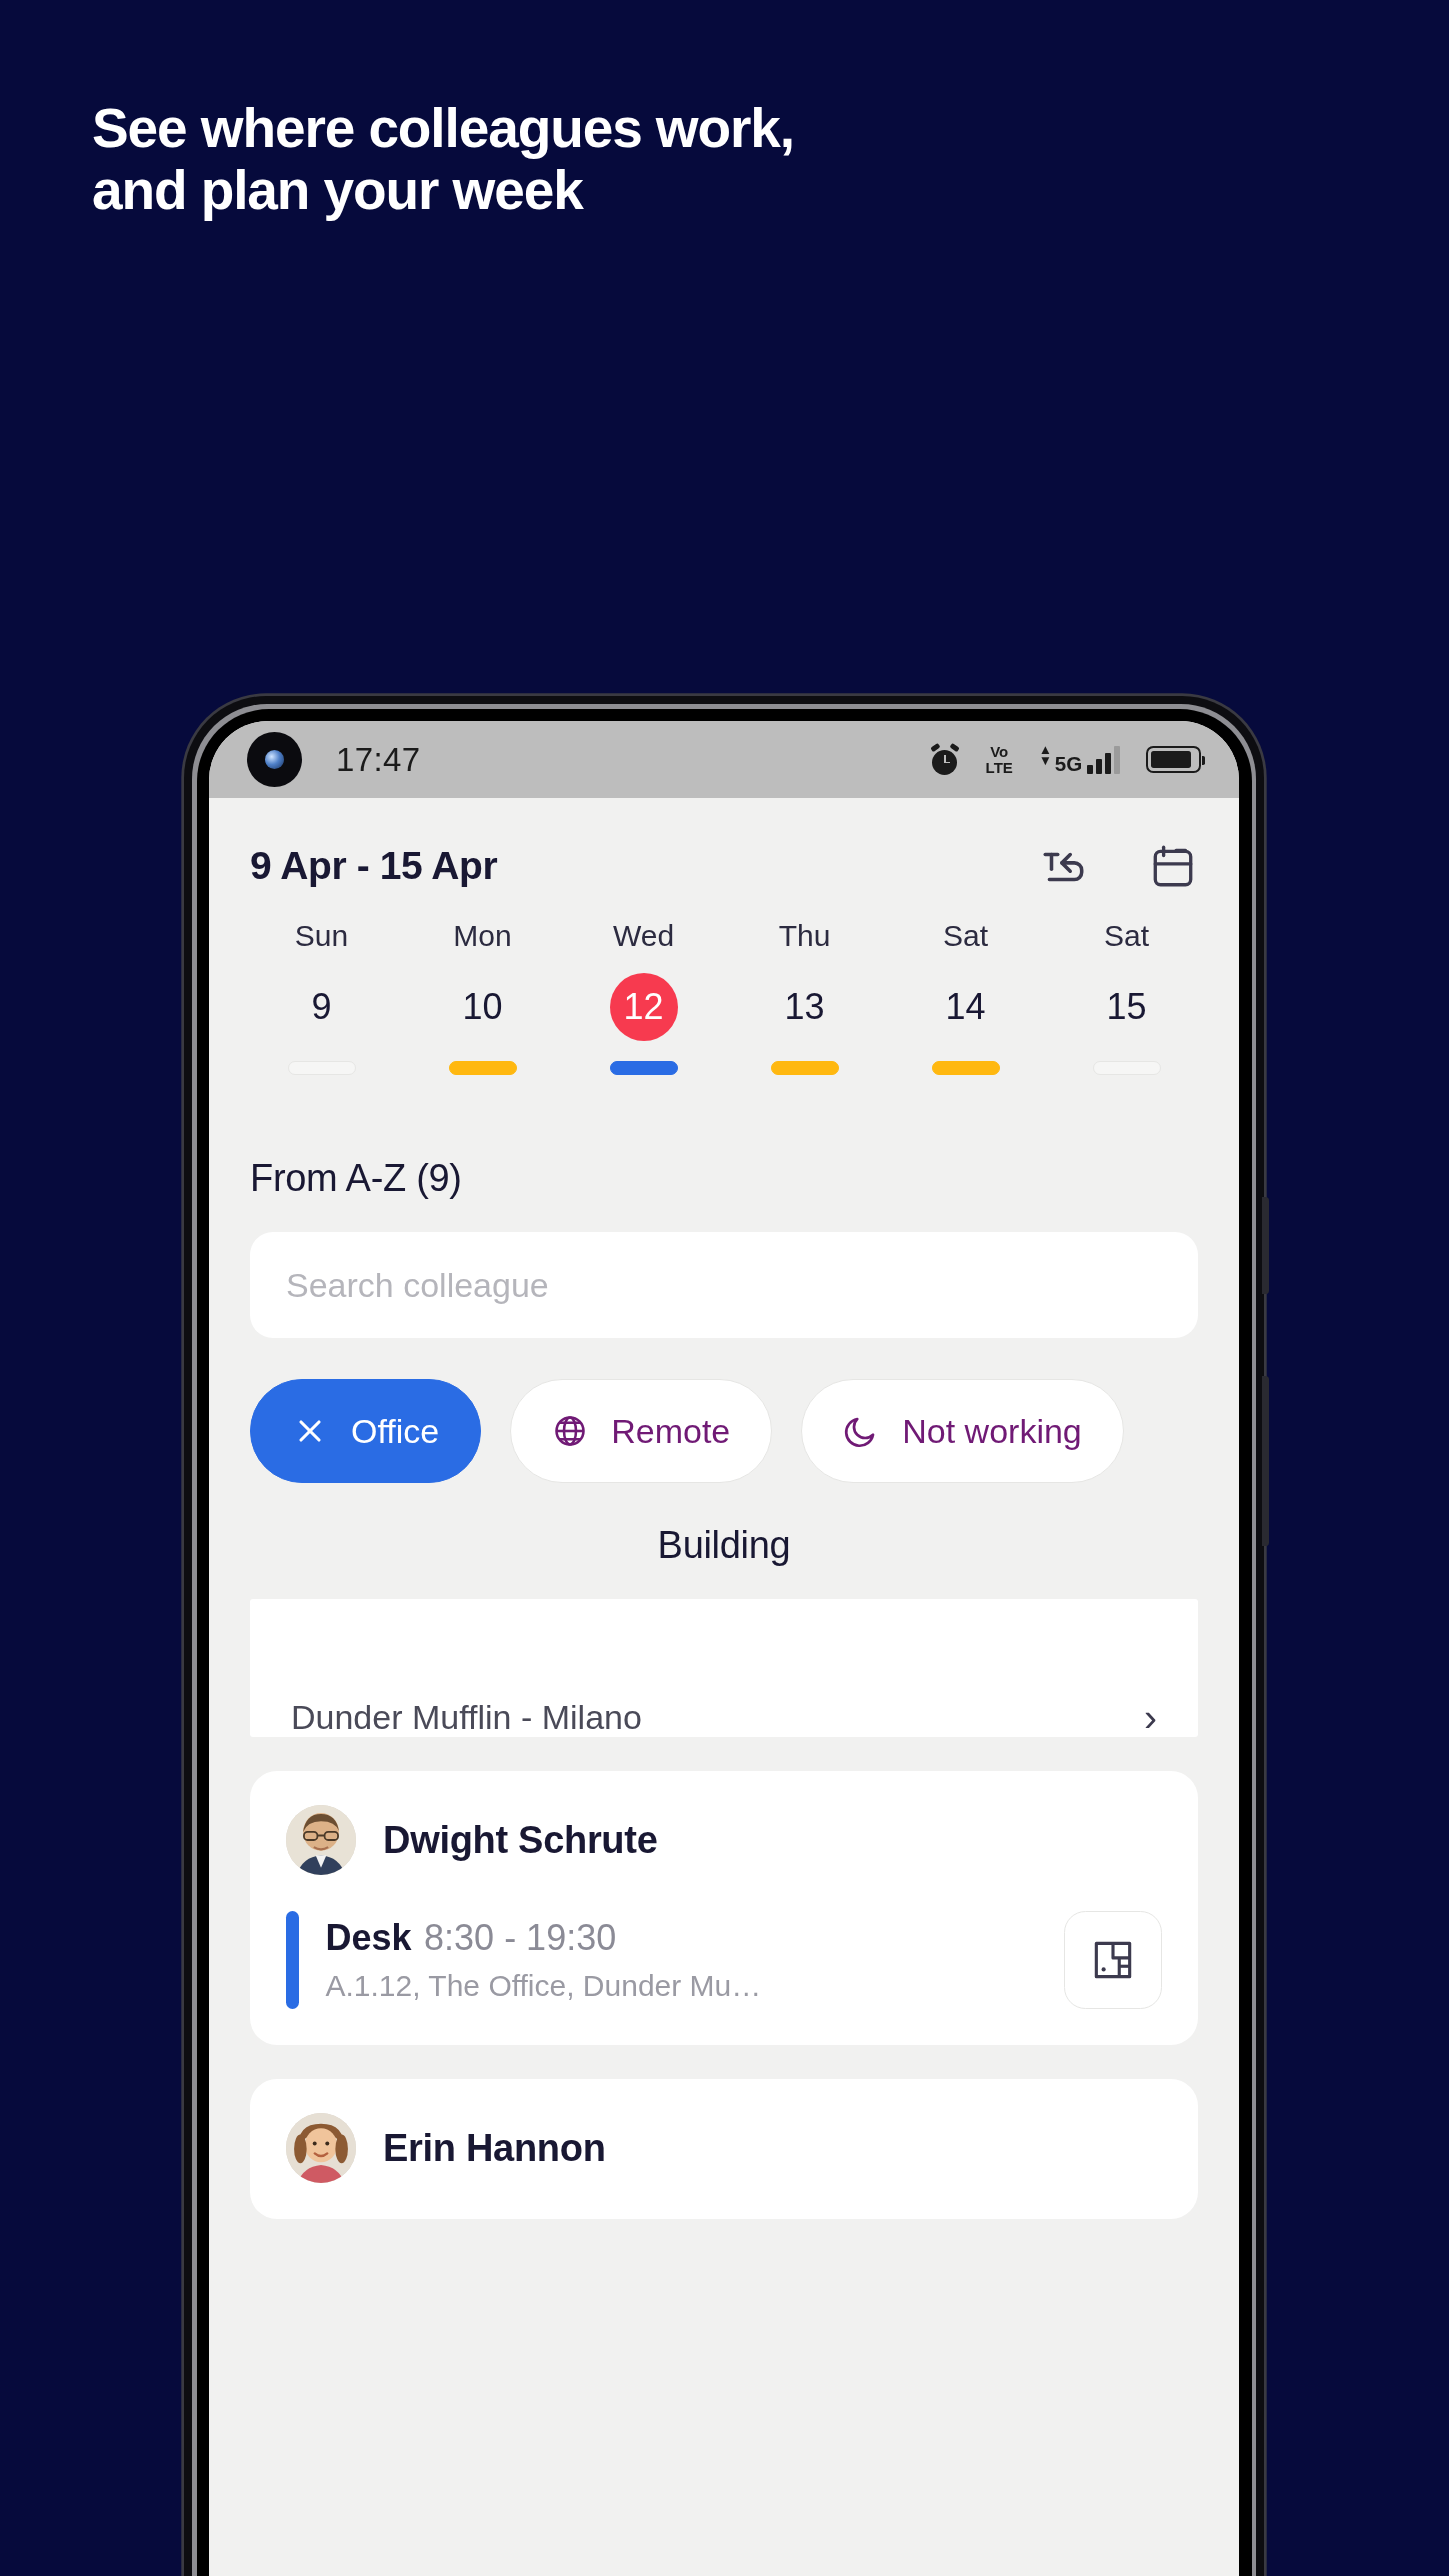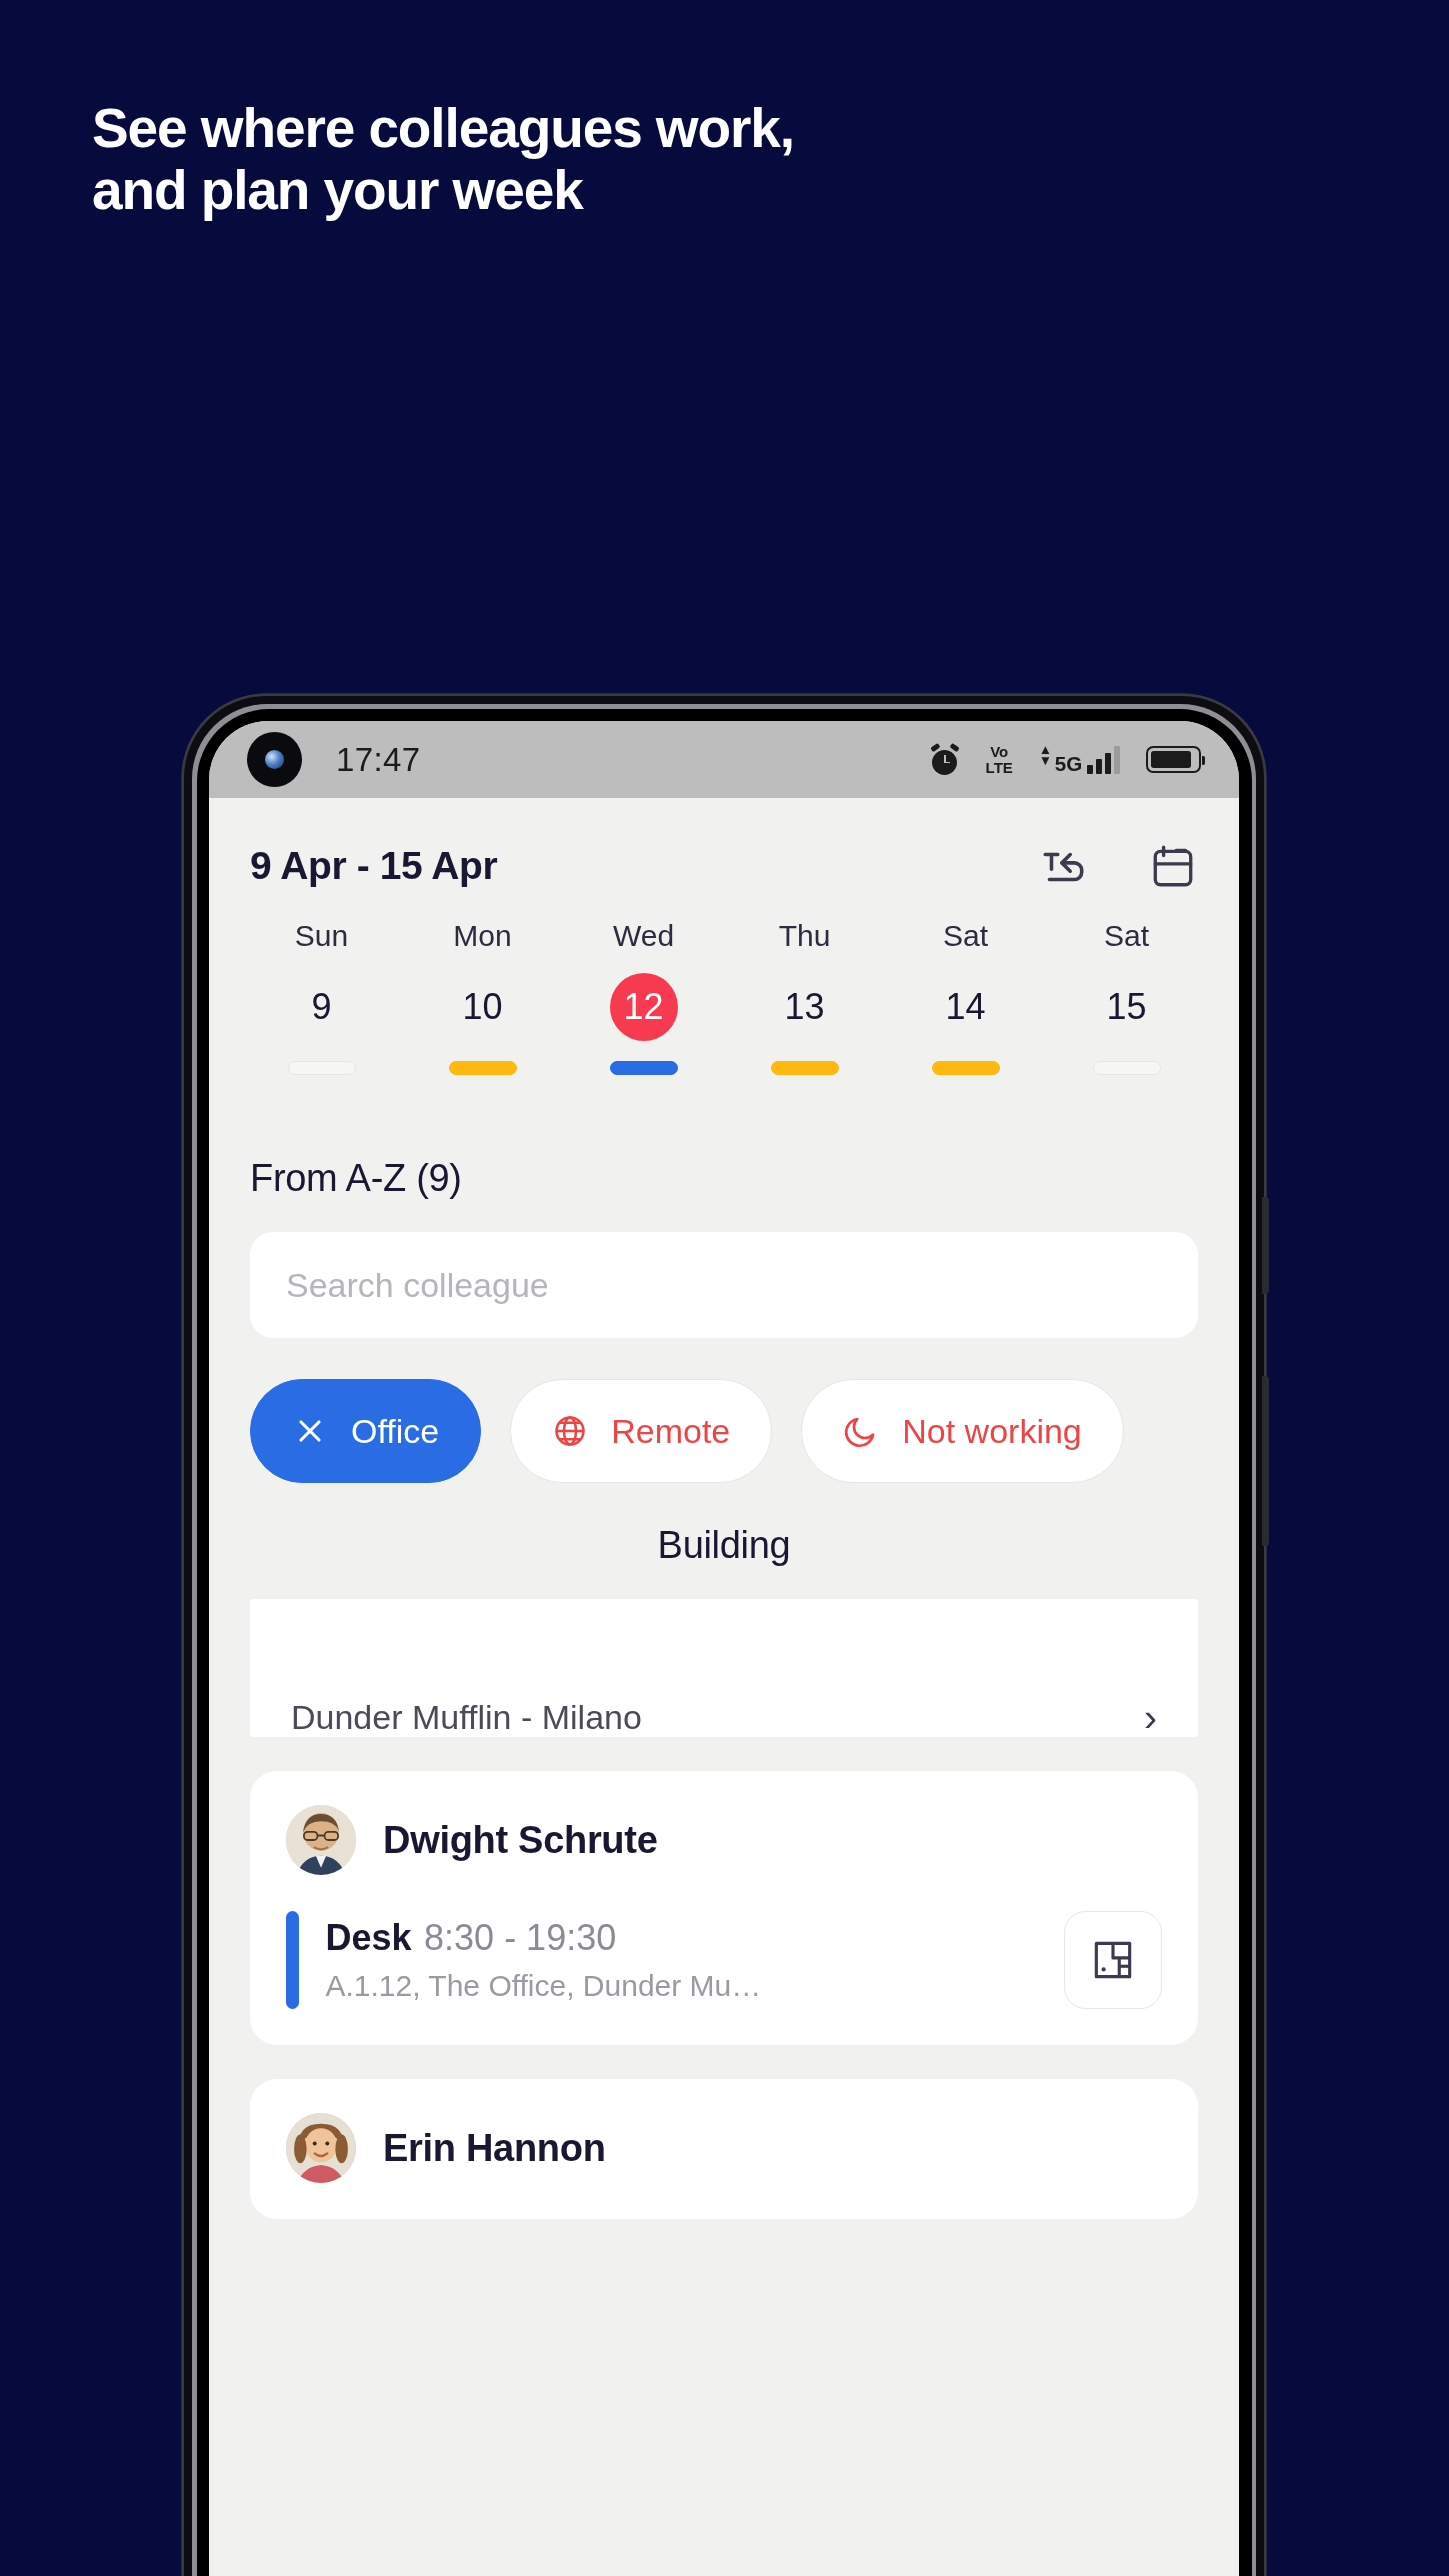--- a/index.html
+++ b/index.html
@@ -195,21 +195,21 @@
   .chips{
     display:flex; gap:29px; align-items:center;
     padding:41px 0 0 41px;
     white-space:nowrap;
   }
   .chip{
     display:flex; align-items:center; gap:23px;
     height:104px; padding:0 41px;
     border-radius:54px; background:#ffffff;
     border:1.8px solid #e6e6e4;
-    font-size:34px; color:#ef4444;
+    font-size:34px; color:#701a75;
     flex:none;
   }
   .chip.active{
     background:#2a6ce4; border-color:#2a6ce4; color:#ffffff;
   }
   .chip svg{ width:36px; height:36px; display:block; }
 
   
   .building-row{
     margin:32px 41px 0 41px;

